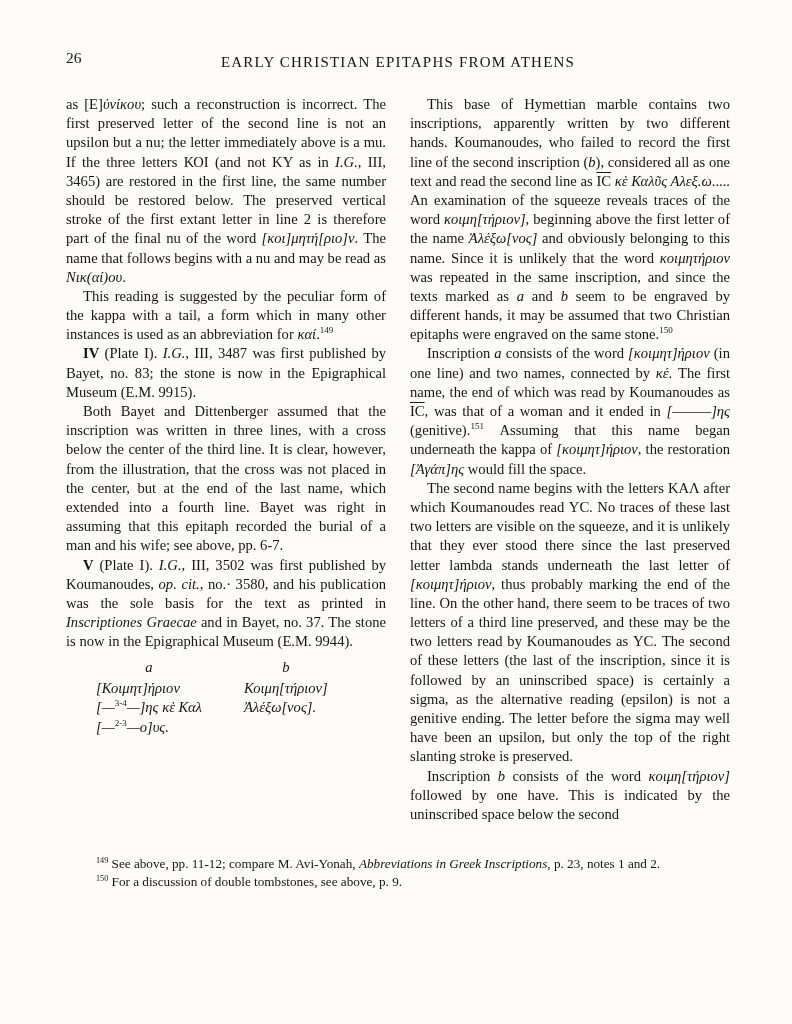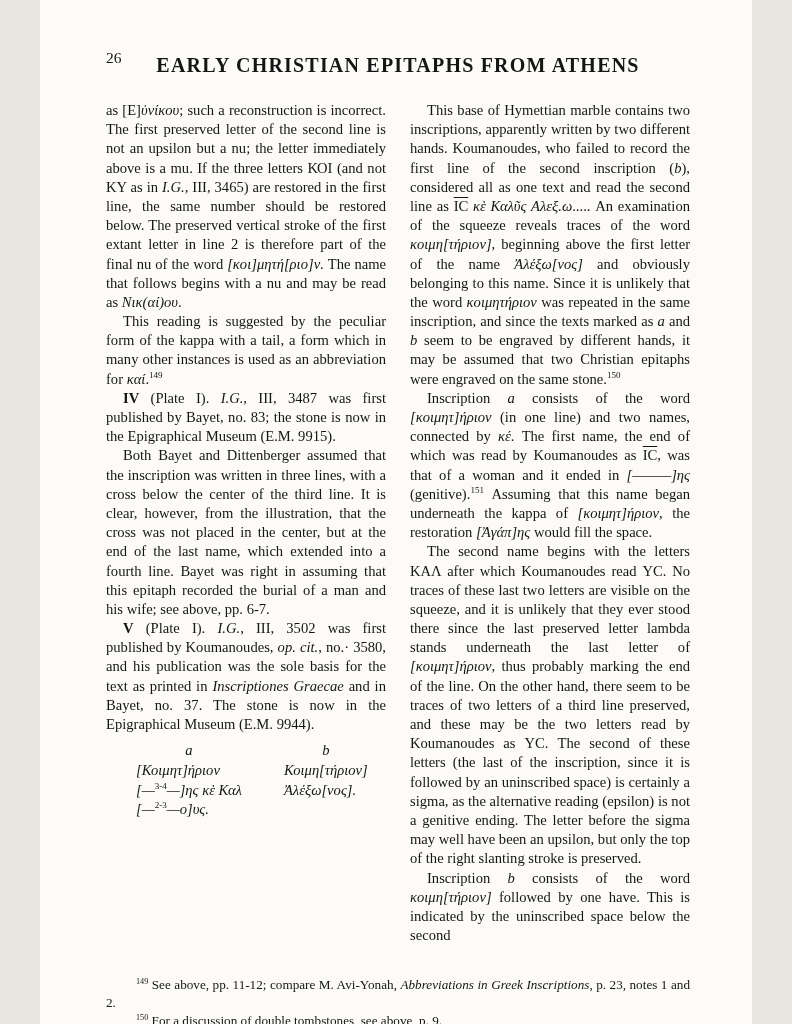--- a/index.html
+++ b/index.html
@@ -1,30 +1,30 @@
 <!DOCTYPE html>
 <html><head>
 <meta charset="utf-8">
 <style>
   html,body { margin:0; padding:0; background:#e8e6e1; }
   .page {
     position:relative;
-    width:712px; height:1024px;
+    width:792px; height:1024px;
     margin:0 auto;
     box-sizing:border-box;
     background:#fcfbf8;
     color:#151515;
     font-family:"Liberation Serif","DejaVu Serif",serif;
     padding:48px 62px 30px 66px;
     overflow:hidden;
   }
   header.pghead { position:relative; text-align:center; margin-bottom:18px; }
   .pagenum { position:absolute; left:0; top:1px; font-size:15.5px; }
   h1.title {
-    margin:6px; font-size:20px; font-weight:700;
+    margin:6px; font-size:15px; font-weight:400;
     letter-spacing:1.2px; display:inline-block;
   }
   .columns { display:flex; gap:24px; }
   .col { flex:1 1 0; font-size:14.6px; line-height:1.315; }
   .col p { margin:0; text-indent:17px; text-align:justify; hyphens:none; }
   .col p.noindent { text-indent:0; }
   sup { font-size:0.62em; vertical-align:super; line-height:0; }
   .ov { text-decoration:overline; }
   .inscr1 { margin:7px 0 8px; text-align:center; }
   .inscr1-inner { display:inline-block; text-align:left; }

